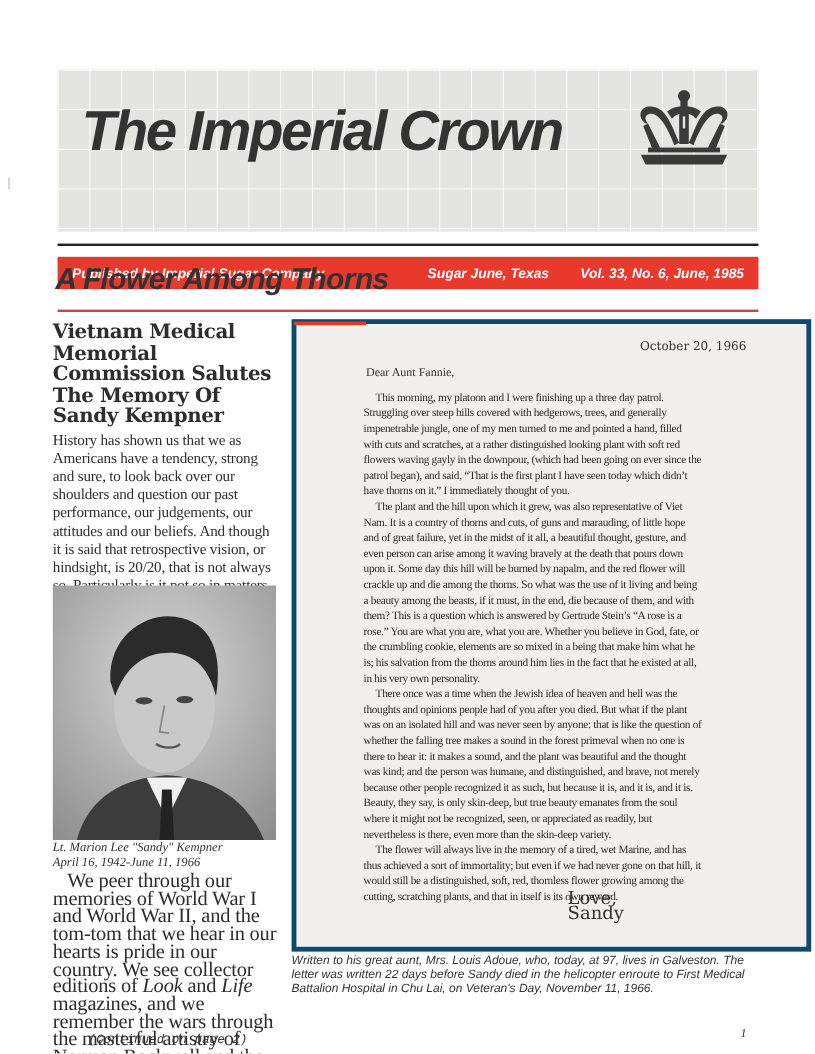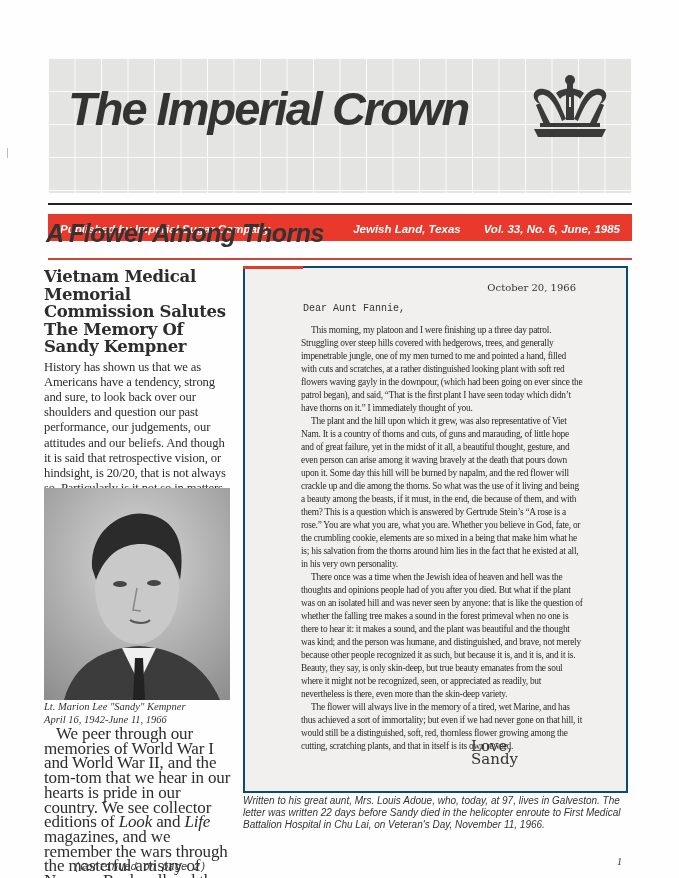--- a/index.html
+++ b/index.html
@@ -65,31 +65,31 @@
       position: absolute; left: 44px; top: 727px; width: 192px;
       font-family: "Liberation Serif", serif; font-size: 17px; line-height: 14.7px; color: #2d2d2d;
       text-indent: 12px; letter-spacing: -0.15px;
     }
     .continued {
       position: absolute; left: 44px; top: 861px; width: 192px; text-align: center;
       font-family: Liberation Mono, monospace; font-style: italic; font-size: 10.5px; color: #333;
     }
 
     .letter-box {
-      position: absolute; left: 243px; top: 266px; width: 385px; height: 527px;
-      background: #f1f0ee; border: 2px solid #0c4a6e;
+      position: absolute; left: 243px; top: 266px; width: 433px; height: 527px;
+      background: #f1f0ee; border: 4px solid #0c4a6e;
     }
     .letter-box::before {
       content: ""; position: absolute; left: -2px; top: -2px; width: 60px; height: 3px; background: #e23b2e;
     }
     .letter-date {
       position: absolute; right: 50px; top: 14px; font-family: "DejaVu Serif", serif; font-size: 10px; color: #333;
     }
     .letter-greeting {
-      position: absolute; left: 58px; top: 35px; font-family: Liberation Mono, monospace; font-size: 10px; color: #333;
+      position: absolute; left: 58px; top: 35px; font-family: Liberation Serif, serif; font-size: 10px; color: #333;
     }
     .letter-body {
       position: absolute; left: 56px; top: 56px; width: 282px;
       font-family: "DejaVu Serif", serif; font-size: 9.4px; line-height: 13px; color: #2b2b2b;
       letter-spacing: -0.25px;
     }
     .letter-body p { text-indent: 10px; font-family: Liberation Serif, serif; }
     .letter-closing {
       position: absolute; left: 226px; top: 472px;
       font-family: "DejaVu Serif", serif; font-size: 15px; line-height: 13px; color: #333;
@@ -130,21 +130,21 @@
     </g>
     <g fill="#e4e4e2">
       <circle cx="16" cy="26" r="2.2"></circle>
       <circle cx="72" cy="26" r="2.2"></circle>
       <rect x="43" y="24" width="2" height="10"></rect>
     </g>
   </svg>
   <div class="rule-black"></div>
   <div class="banner" style="top:216px;">
     <span>Published by Imperial Sugar Company</span>
-    <span style="margin-left:60px;">Jewish Land, Texas</span>
+    <span style="margin-left:60px;">Sugar June, Texas</span>
     <span>Vol. 33, No. 6, June, 1985</span>
   </div>
 </header>
 
 <div style="position:absolute;left:48px;top:215px;width:584px;height:0;"></div>
 <div style="position:absolute;left:48px;top:214px;width:584px;height:0;"></div>
 
 <div style="position:absolute;left:48px;top:215px;"></div>
 
 <div style="position:absolute;left:48px;top:215px;width:584px;height:0;"></div>

